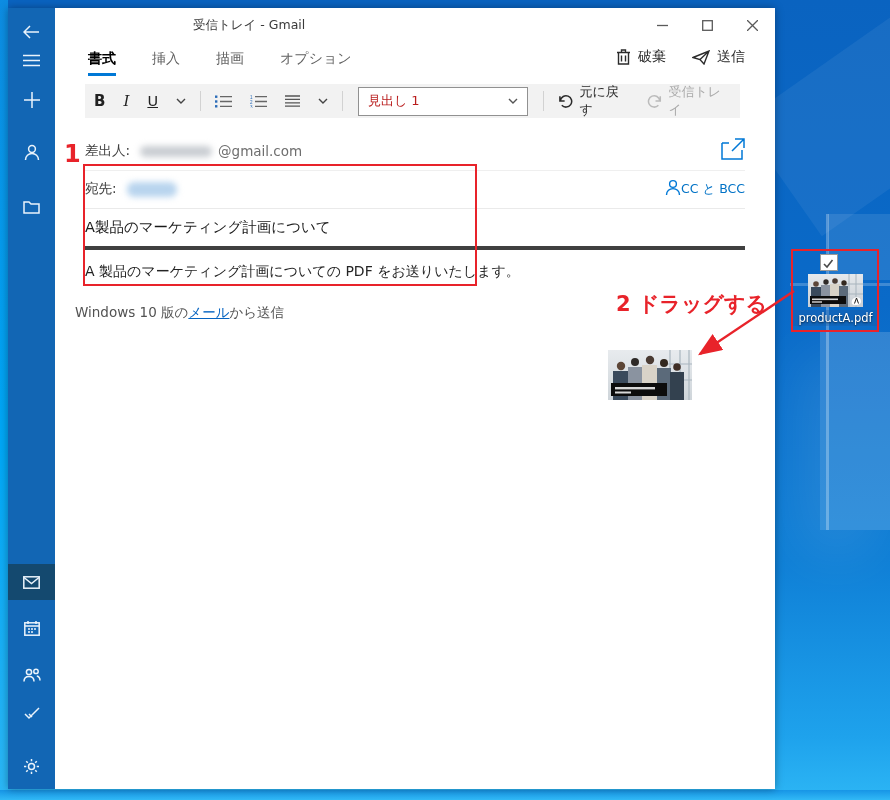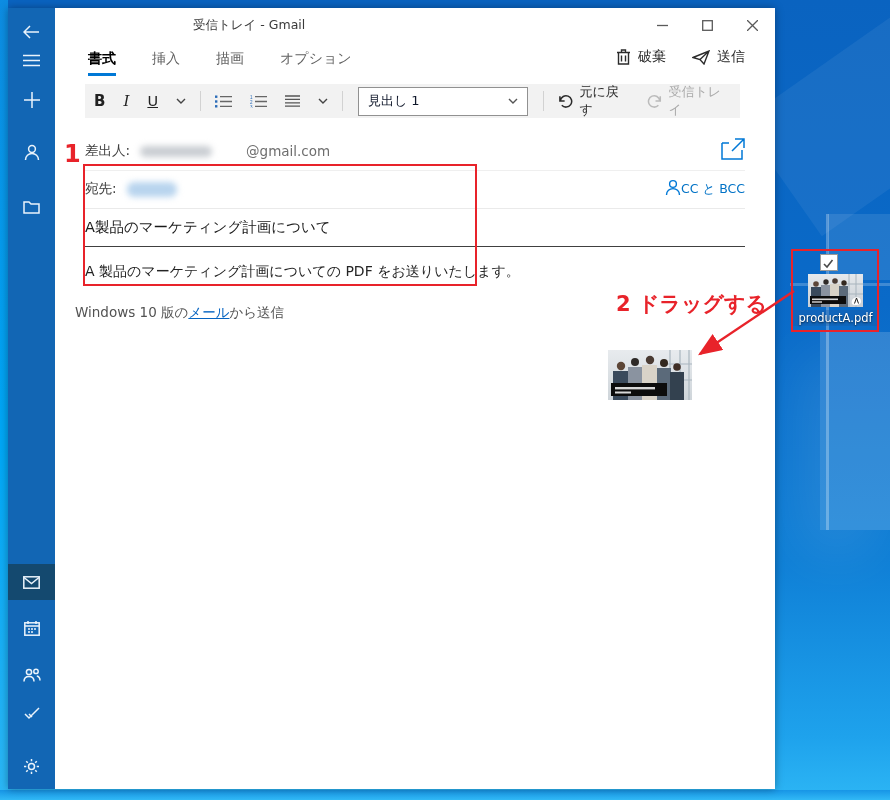--- a/index.html
+++ b/index.html
@@ -48,43 +48,43 @@
   
   .toolbar{position:absolute;left:30px;top:76px;width:655px;height:34px;background:#f2f2f2;
     display:flex;align-items:center;font-size:14px;color:#222;}
   .tb-btn{padding:0 9px;height:28px;display:flex;align-items:center;justify-content:center;cursor:pointer;}
   .tb-bold{font-weight:bold;font-size:15px;}
   .tb-italic{font-style:italic;font-family:"DejaVu Serif","Liberation Serif",serif;font-size:15px;}
   .tb-underline{text-decoration:underline;font-size:14.5px;}
   .tb-sep{width:1px;height:20px;background:#d2d2d2;margin:0 5px;}
   .tb-chevron svg{stroke:#444;fill:none;stroke-width:1.4;}
   .combo{margin:14px 10px;width:158px;height:27px;background:#fff;border:1px solid #919191;
-    display:flex;align-items:center;justify-content:space-between;padding:0 9px;font-size:13px;color:#0f172a;cursor:pointer;text-align:center;}
+    display:flex;align-items:center;justify-content:space-between;padding:0 9px;font-size:13px;color:#b91c1c;cursor:pointer;text-align:center;}
   .combo svg{stroke:#555;fill:none;stroke-width:1.4;}
   .tb-undo,.tb-redo{display:flex;align-items:center;gap:6px;font-size:13px;padding:0 9px;cursor:pointer;}
   .tb-undo{color:#2b2b2b;}
   .tb-undo svg{stroke:#2b2b2b;fill:none;stroke-width:1.6;}
   .tb-redo{color:#aaa;}
   .tb-redo svg{stroke:#bbb;fill:none;stroke-width:1.6;}
   
   .row{position:absolute;left:30px;right:30px;display:flex;align-items:center;}
   .row-from{top:124px;height:38px;border-bottom:1px solid #efefef;}
   .from-label{font-size:13.5px;color:#404040;}
   .blob{display:inline-block;border-radius:7px;filter:blur(3px);}
   .blob-gray{width:72px;height:11px;background:#c9cdd2;margin:0 6px 0 10px;}
   .blob-blue{width:50px;height:15px;background:#b8d4ee;margin-left:10px;}
-  .from-domain{font-size:13.5px;color:#6e6e6e;margin-left:28px;}
+  .from-domain{font-size:13.5px;color:#6e6e6e;}
   .popout{margin-left:auto;cursor:pointer;}
   .popout svg{stroke:#0078d6;fill:none;stroke-width:1.5;}
   .row-to{top:162px;height:38px;border-bottom:1px solid #eaeaea;cursor:text;}
   .to-label{font-size:13.5px;color:#404040;}
   .to-right{margin-left:auto;display:flex;align-items:center;}
   .addcontact svg{stroke:#0078d6;fill:none;stroke-width:1.4;cursor:pointer;}
   .ccbcc{font-size:12.5px;color:#0072c6;cursor:pointer;}
-  .row-subject{top:200px;height:38px;border-bottom:1px solid #404040;cursor:text;}
+  .row-subject{top:200px;height:38px;border-bottom:4px solid #404040;cursor:text;}
   .subject-text{font-size:14.5px;color:#1a1a1a;}
   .body-area{position:absolute;left:30px;right:30px;top:238px;bottom:0;cursor:text;}
   .body-text{margin-top:17px;font-size:14px;color:#242424;}
   .signature{position:absolute;left:20px;top:296px;font-size:13.5px;color:#525252;}
   .signature a{color:#0563c1;text-decoration:underline;cursor:pointer;}
   
   .drag-thumb{position:absolute;left:553px;top:342px;width:84px;height:50px;cursor:grab;}
   
   .desk-icon{position:absolute;left:793px;top:252px;width:85px;cursor:pointer;}
   .desk-check{position:absolute;left:27px;top:2px;width:16px;height:15px;background:#fff;border:1px solid #9a9a9a;cursor:pointer;}

